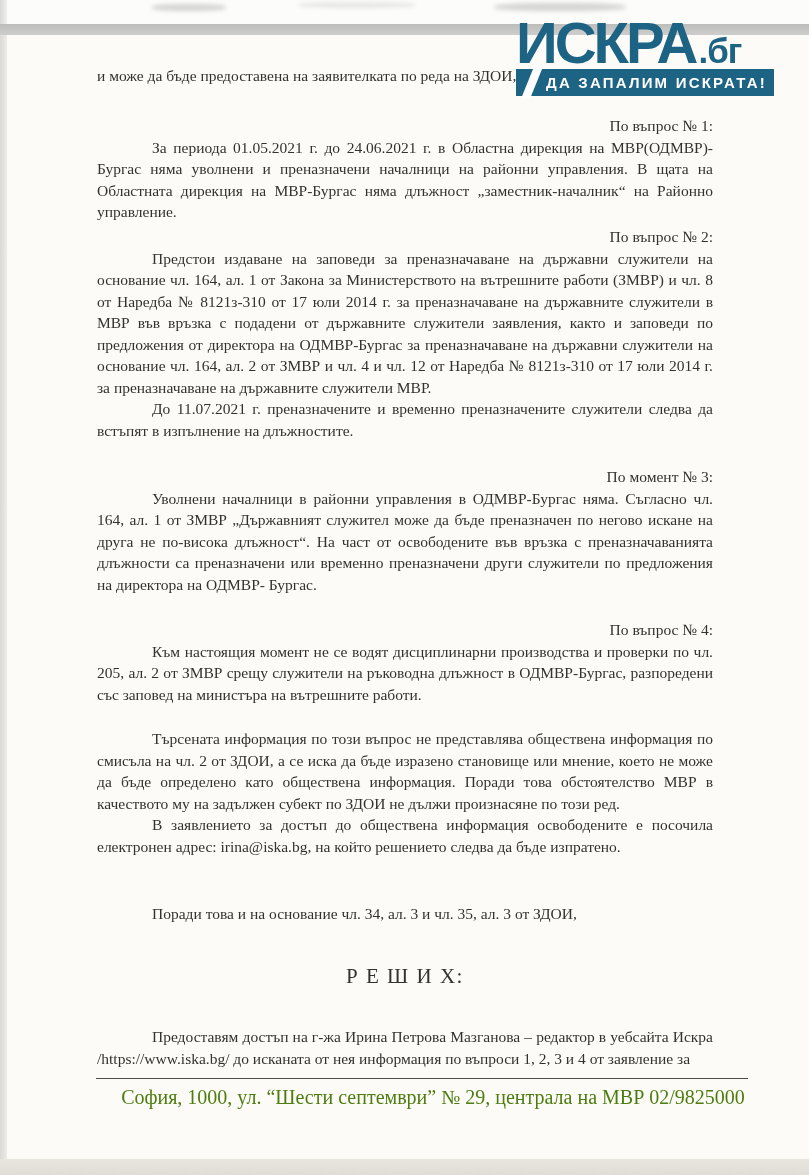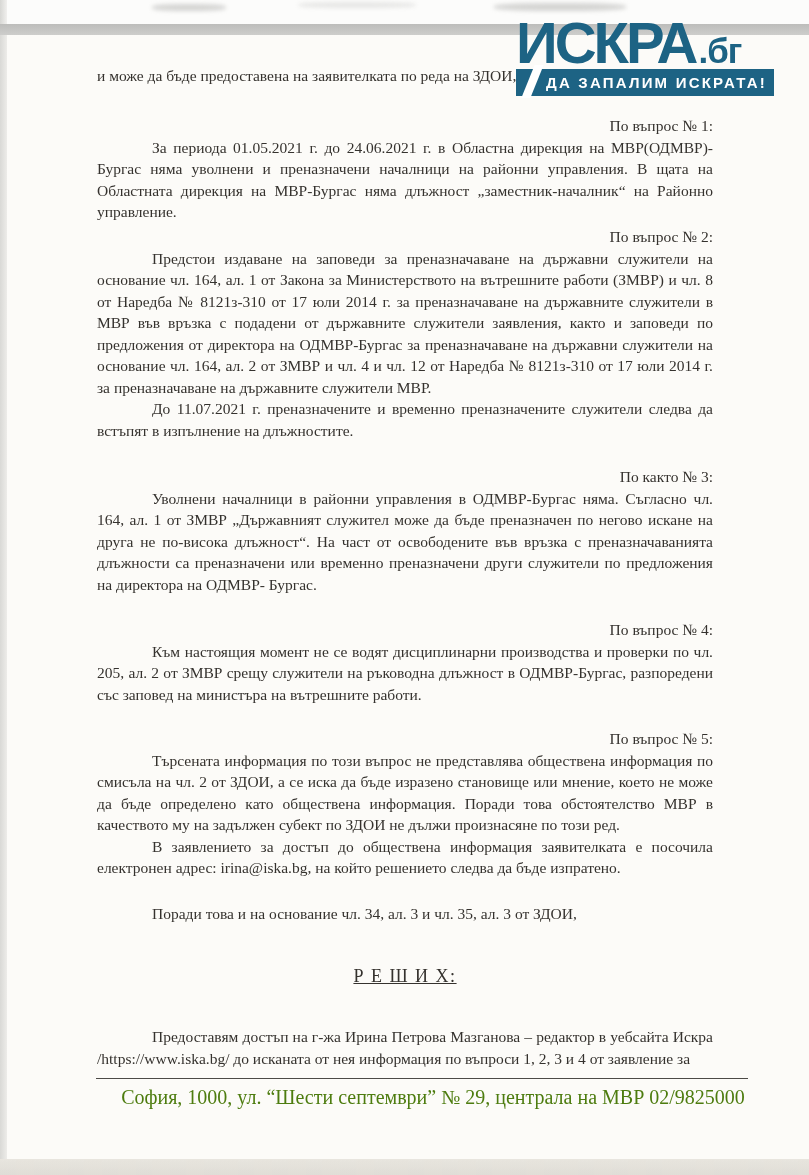--- a/index.html
+++ b/index.html
@@ -30,21 +30,21 @@
     position:absolute;left:97px;width:616px;
     font-size:15.5px;line-height:21.5px;color:#35322e;
     text-align:justify;
   }
   .blk p{margin:0;text-indent:55px;}
   .heading{text-indent:55px;text-align:right;}
   .single{text-align:left;}
   .intro{top:30px;text-align:left;}
   .sec1{top:80px;}  .sec2{top:191px;} .sec3{top:431px;} .sec4{top:584px;} .sec5{top:693px;}
   .basis{top:868px;text-indent:55px;}
-  .reshih{top:931px;text-align:center;letter-spacing:1.5px;font-size:18px;text-decoration:underline;}
+  .reshih{top:931px;text-align:center;letter-spacing:1.5px;font-size:21px;}
   .decision{top:991px;}
   .footer-rule{position:absolute;left:96px;top:1043px;width:652px;border-top:1.6px solid #4c4a46;}
   .footer-text{position:absolute;left:96px;top:1051px;width:652px;text-align:center;padding-left:22px;box-sizing:border-box;font-size:20px;color:#4d7c0f;font-family:Liberation Serif, serif;}
 
   
   .logo{position:absolute;left:516px;top:18px;z-index:10;font-family:"Liberation Sans",sans-serif;}
   .logo-top{display:flex;align-items:flex-end;}
   .logo-brand{
     font-weight:bold;font-size:58px;line-height:0.86;color:#1d6384;
     letter-spacing:-3px;transform:scaleY(0.98);
@@ -81,33 +81,32 @@
     <p>За периода 01.05.2021 г. до 24.06.2021 г. в Областна дирекция на МВР(ОДМВР)-Бургас няма уволнени и преназначени началници на районни управления. В щата на Областната дирекция на МВР-Бургас няма длъжност „заместник-началник“ на Районно управление.</p>
   </div>
 
   <div class="blk sec2">
     <div class="heading">По въпрос №  2:</div>
     <p>Предстои издаване на заповеди за преназначаване на държавни служители на основание чл. 164, ал. 1 от Закона за Министерството на вътрешните работи (ЗМВР) и чл. 8 от Наредба № 8121з-310 от 17 юли 2014 г. за преназначаване на държавните служители в МВР във връзка с подадени от държавните служители заявления, както и заповеди по предложения от директора на ОДМВР-Бургас за преназначаване на държавни служители на основание чл. 164, ал. 2 от ЗМВР и чл. 4  и чл. 12 от Наредба № 8121з-310 от 17 юли 2014 г. за преназначаване на държавните служители МВР.</p>
     <p>До 11.07.2021 г. преназначените и временно преназначените служители следва да встъпят в изпълнение на длъжностите.</p>
   </div>
 
   <div class="blk sec3">
-    <div class="heading">По както № 3:</div>
+    <div class="heading">По момент № 3:</div>
     <p>Уволнени началници в районни управления в ОДМВР-Бургас няма. Съгласно чл. 164, ал. 1 от ЗМВР „Държавният служител може да бъде преназначен по негово искане на друга не по-висока длъжност“. На част от освободените във връзка с преназначаванията длъжности са преназначени или временно преназначени други служители по предложения на директора на ОДМВР- Бургас.</p>
   </div>
 
   <div class="blk sec4">
     <div class="heading">По въпрос № 4:</div>
     <p>Към настоящия момент не се водят дисциплинарни производства и проверки по чл. 205, ал. 2 от ЗМВР срещу служители на ръководна длъжност в ОДМВР-Бургас, разпоредени със заповед на министъра на вътрешните работи.</p>
   </div>
 
   <div class="blk sec5">
-    <div class="heading">По въпрос № 5:</div>
     <p>Търсената информация по този въпрос не представлява обществена информация по смисъла на чл. 2 от ЗДОИ, а се иска да бъде изразено становище или мнение, което не може да бъде определено като обществена информация. Поради това обстоятелство МВР в качеството му на задължен субект по ЗДОИ не дължи произнасяне по този ред.</p>
-    <p>В заявлението за достъп до обществена информация заявителката е посочила електронен адрес: irina@iska.bg, на който решението следва да бъде изпратено.</p>
+    <p>В заявлението за достъп до обществена информация освободените е посочила електронен адрес: irina@iska.bg, на който решението следва да бъде изпратено.</p>
   </div>
 
   <div class="blk basis single">Поради това и на основание чл. 34, ал. 3 и чл. 35, ал. 3 от ЗДОИ,</div>
 
   <div class="blk reshih">Р Е Ш И Х:</div>
 
   <div class="blk decision">
     <p>Предоставям достъп на г-жа Ирина Петрова Мазганова – редактор в уебсайта Искра /https://www.iska.bg/ до исканата от нея информация по въпроси 1, 2, 3 и 4 от заявление за</p>
   </div>
 

